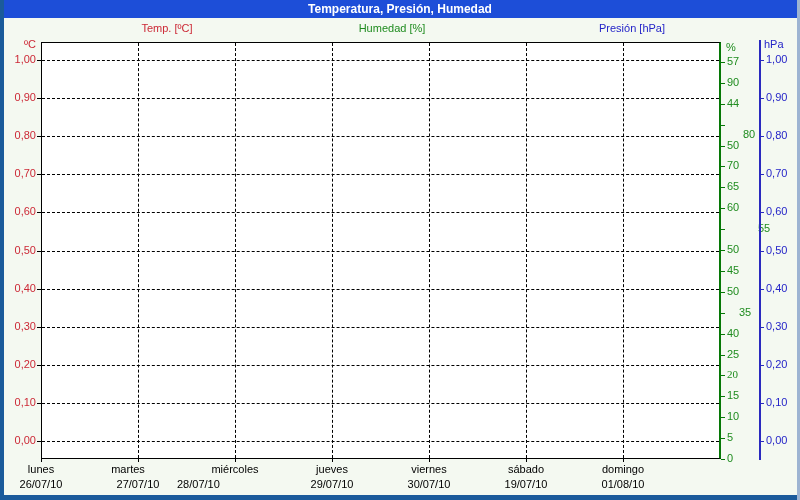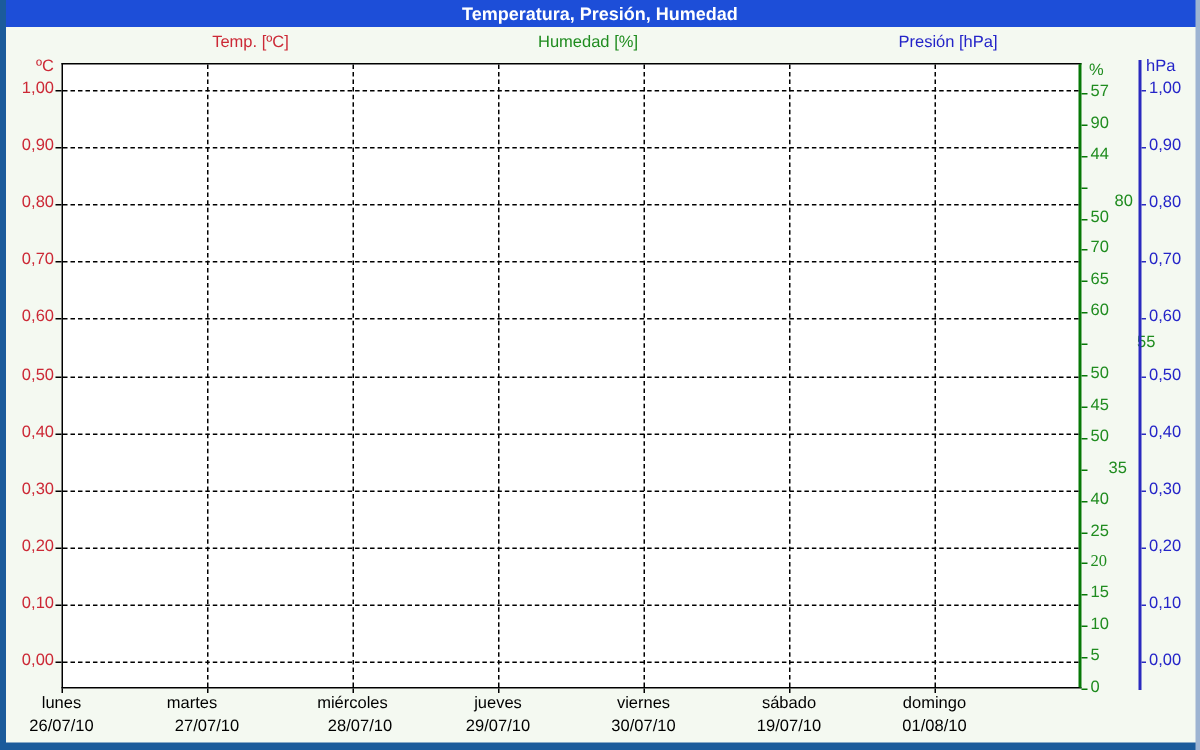--- a/index.html
+++ b/index.html
@@ -75,21 +75,21 @@
       <div class="lbl" style="left: 0px; top: 434px; width: 36px; text-align: right; color: rgb(204, 41, 54);">0,00</div>
       <div class="tick" style="left: 37px; top: 441px; width: 4px; height: 1px; background: rgb(0, 0, 0);"></div>
       <div class="tick" style="left: 41px; top: 459px; width: 1px; height: 3px; background: rgb(0, 0, 0);"></div>
       <div class="lbl" style="left: -7px; top: 463px; width: 96px; text-align: center; color: rgb(0, 0, 0);">lunes</div>
       <div class="lbl" style="left: -7px; top: 478px; width: 96px; text-align: center; color: rgb(0, 0, 0);">26/07/10</div>
       <div class="tick" style="left: 138px; top: 459px; width: 1px; height: 3px; background: rgb(0, 0, 0);"></div>
       <div class="lbl" style="left: 80px; top: 463px; width: 96px; text-align: center; color: rgb(0, 0, 0);">martes</div>
       <div class="lbl" style="left: 90px; top: 478px; width: 96px; text-align: center; color: rgb(0, 0, 0);">27/07/10</div>
       <div class="tick" style="left: 235px; top: 459px; width: 1px; height: 3px; background: rgb(0, 0, 0);"></div>
       <div class="lbl" style="left: 187px; top: 463px; width: 96px; text-align: center; color: rgb(0, 0, 0);">miércoles</div>
-      <div class="lbl" style="left: 192px; top: 478px; width: 96px; text-align: center; color: rgb(0, 0, 0);">28/07/10</div>
+      <div class="lbl" style="left: 177px; top: 478px; width: 96px; color: rgb(0, 0, 0);">28/07/10</div>
       <div class="tick" style="left: 332px; top: 459px; width: 1px; height: 3px; background: rgb(0, 0, 0);"></div>
       <div class="lbl" style="left: 284px; top: 463px; width: 96px; text-align: center; color: rgb(0, 0, 0);">jueves</div>
       <div class="lbl" style="left: 284px; top: 478px; width: 96px; text-align: center; color: rgb(0, 0, 0);">29/07/10</div>
       <div class="tick" style="left: 429px; top: 459px; width: 1px; height: 3px; background: rgb(0, 0, 0);"></div>
       <div class="lbl" style="left: 381px; top: 463px; width: 96px; text-align: center; color: rgb(0, 0, 0);">viernes</div>
       <div class="lbl" style="left: 381px; top: 478px; width: 96px; text-align: center; color: rgb(0, 0, 0);">30/07/10</div>
       <div class="tick" style="left: 526px; top: 459px; width: 1px; height: 3px; background: rgb(0, 0, 0);"></div>
       <div class="lbl" style="left: 478px; top: 463px; width: 96px; text-align: center; color: rgb(0, 0, 0);">sábado</div>
       <div class="lbl" style="left: 478px; top: 478px; width: 96px; text-align: center; color: rgb(0, 0, 0);">19/07/10</div>
       <div class="tick" style="left: 623px; top: 459px; width: 1px; height: 3px; background: rgb(0, 0, 0);"></div>

